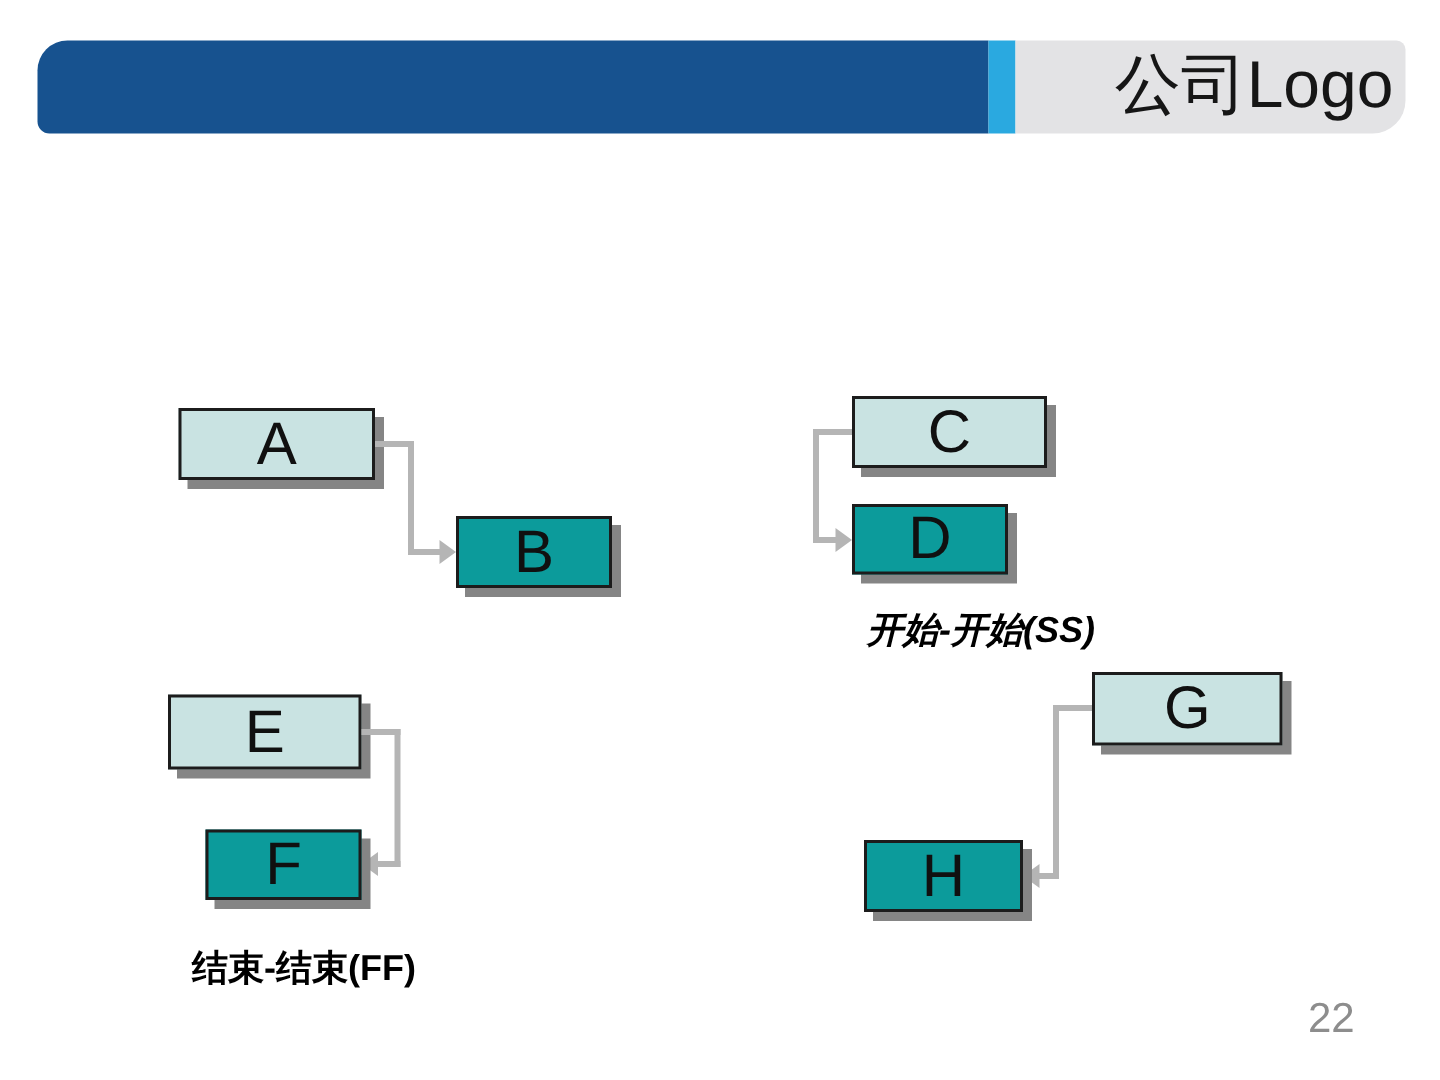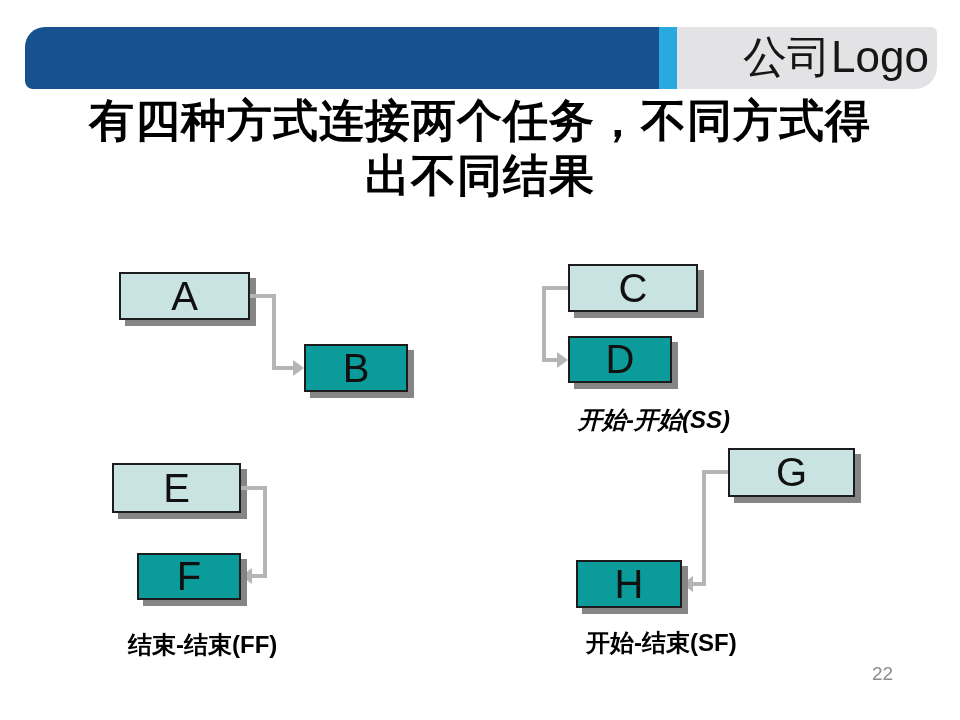--- a/index.html
+++ b/index.html
@@ -129,39 +129,35 @@
   }
   .label-fs { left: 128px; top: 397px; }
   .label-ss { left: 578px; top: 404px; font-style: italic; }
   .label-ff { left: 128px; top: 629px; text-align: center; }
   .label-sf { left: 586px; top: 627px; }
 
   
   .page-number {
     position: absolute;
     left: 872px; top: 663px;
-    font-size: 19px;
+    font-size: 28px;
     color: var(--page-num, #8D8D8D);
   }
 </style>
 </head>
 <body>
 
 <div class="slide">
 
   <div class="header-bar"></div>
   <div class="header-accent"></div>
   <div class="logo-area">
     <span class="logo-text">公司Logo</span>
   </div>
 
-  <h1 class="slide-title">
-    <span>有四种方式连接两个任务，不同方式得</span><br>
-    <span>出不同结果</span>
-  </h1>
 
   <div class="task-box task-light box-a">
     <span>A</span>
   </div>
   <div class="seg fs-s1"></div>
   <div class="seg fs-s2"></div>
   <div class="seg fs-s3"></div>
   <div class="arrow-head head-right fs-head"></div>
   <div class="task-box task-teal box-b">
     <span>B</span>
@@ -194,17 +190,16 @@
   <div class="task-box task-light box-g">
     <span>G</span>
   </div>
   <div class="seg sf-s1"></div>
   <div class="seg sf-s2"></div>
   <div class="seg sf-s3"></div>
   <div class="arrow-head head-left sf-head"></div>
   <div class="task-box task-teal box-h">
     <span>H</span>
   </div>
-  <div class="link-label label-sf">开始-结束(SF)</div>
 
   <div class="page-number">22</div>
 
 </div>
 
 </body></html>

